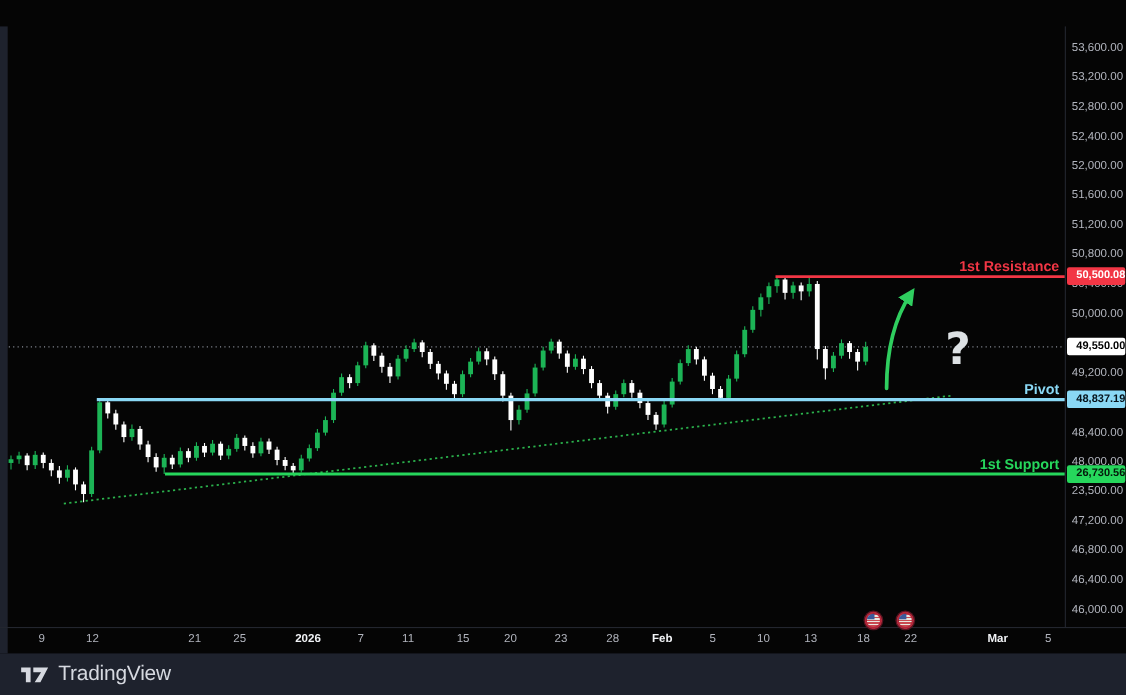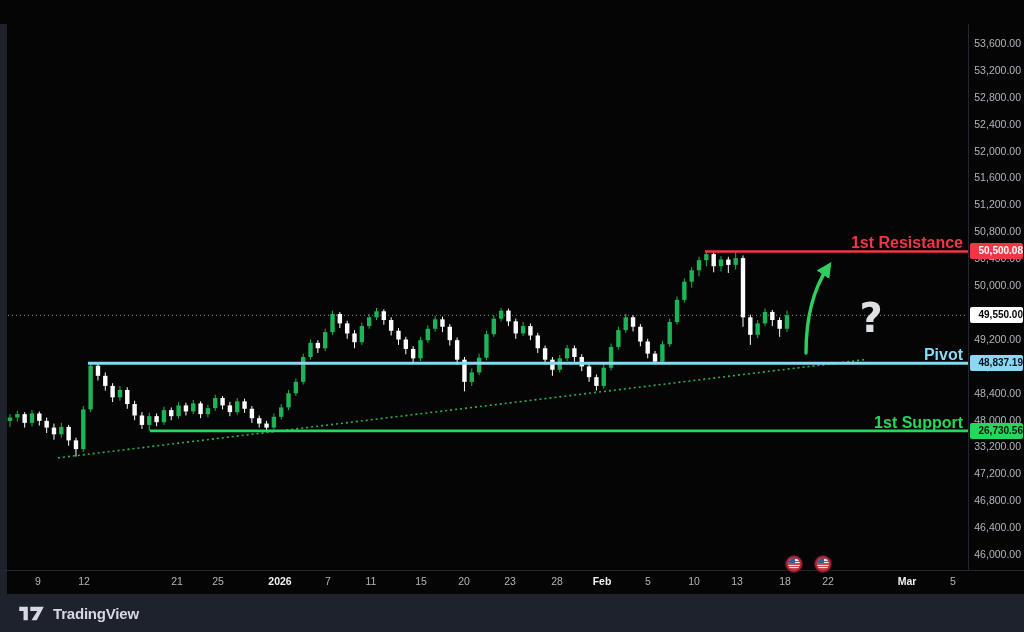--- a/index.html
+++ b/index.html
@@ -8,30 +8,30 @@
           color:#e8eaed;font-size:11px;font-weight:bold;line-height:24px;padding-left:10px;letter-spacing:.1px;}
   .left-strip{position:absolute;top:24px;left:0;width:7px;height:570px;background:#1e222d;}
   #plot{position:absolute;top:0;left:0;pointer-events:none;}
   .price-axis{position:absolute;top:24px;left:968px;width:56px;height:546px;border-left:1px solid #23262f;background:transparent;}
   .ptick{position:absolute;left:0;width:52px;text-align:right;color:#b2b5be;font-size:10.5px;white-space:nowrap;}
   .badge{position:absolute;left:1px;width:53px;text-align:right;font-size:10px;font-weight:bold;
          padding:2px 0 2px 0;border-radius:2px;line-height:12px;}
   .time-axis{position:absolute;top:570px;left:0;width:1024px;height:24px;border-top:1px solid #23262f;background:transparent;}
   .ttick{position:absolute;top:4px;width:40px;text-align:center;color:#b2b5be;font-size:10.5px;}
   .ttick.major{color:#f0f2f5;font-weight:bold;}
-  .lvl-label{position:absolute;right:61px;font-size:16px;font-weight:bold;white-space:nowrap;}
+  .lvl-label{position:absolute;right:61px;font-size:13px;font-weight:bold;white-space:nowrap;}
   .qmark{position:absolute;transform:translate(-50%,-50%);color:#dde1e4;font-size:40px;font-weight:bold;
          font-family:"DejaVu Sans",sans-serif;}
   .flag{position:absolute;width:16px;height:16px;border-radius:50%;box-sizing:border-box;border:2px solid #b3273a;
         box-shadow:0 0 0 1px #571522;overflow:hidden;
         background:repeating-linear-gradient(180deg,#c94a50 0 1.3px,#e9e6df 1.3px 2.6px);}
   .flag::before{content:'';position:absolute;left:0;top:0;width:55%;height:45%;background:#3c5a9a;}
   .footer{position:absolute;top:594px;left:0;width:1024px;height:38px;background:#1e222d;box-sizing:border-box;
           display:flex;align-items:center;padding-left:18px;gap:8px;}
-  .brand-text{color:#d6d9e0;font-size:15px;font-weight:bold;letter-spacing:-0.2px;}
+  .brand-text{color:#d6d9e0;font-size:19px;font-weight:normal;letter-spacing:-0.2px;}
 </style>
 </head>
 <body>
 
 <div class="stage">
 
 
   <div class="left-strip"></div>
 
   <svg id="plot" width="1024" height="594">
@@ -286,21 +286,21 @@
       <div class="ptick" style="top: 147.474px;">51,600.00</div>
       <div class="ptick" style="top: 174.368px;">51,200.00</div>
       <div class="ptick" style="top: 201.263px; text-align: right;">50,800.00</div>
       <div class="ptick" style="top: 228.158px;">50,400.00</div>
       <div class="ptick" style="top: 255.053px;">50,000.00</div>
       <div class="ptick" style="top: 281.947px;">49,600.00</div>
       <div class="ptick" style="top: 308.842px;">49,200.00</div>
       <div class="ptick" style="top: 335.737px;">48,800.00</div>
       <div class="ptick" style="top: 362.632px;">48,400.00</div>
       <div class="ptick" style="top: 389.526px;">48,000.00</div>
-      <div class="ptick" style="top: 416.421px;">33,200.00</div>
+      <div class="ptick" style="top: 416.421px;">23,500.00</div>
       <div class="ptick" style="top: 443.316px;">47,200.00</div>
       <div class="ptick" style="top: 470.211px;">46,800.00</div>
       <div class="ptick" style="top: 497.105px;">46,400.00</div>
       <div class="ptick" style="top: 524px;">46,000.00</div>
       <div class="badge" style="top: 219.429px; background: rgb(242, 54, 69); color: rgb(255, 255, 255);">50,500.08</div>
       <div class="badge" style="top: 283.309px; background: rgb(255, 255, 255); color: rgb(0, 0, 0);">49,550.00</div>
       <div class="badge" style="top: 331.236px; background: rgb(138, 216, 245); color: rgb(6, 18, 26);">48,837.19</div>
       <div class="badge" style="top: 398.885px; background: rgb(38, 215, 92); color: rgb(5, 24, 11);">26,730.56</div>
     </div>
 

